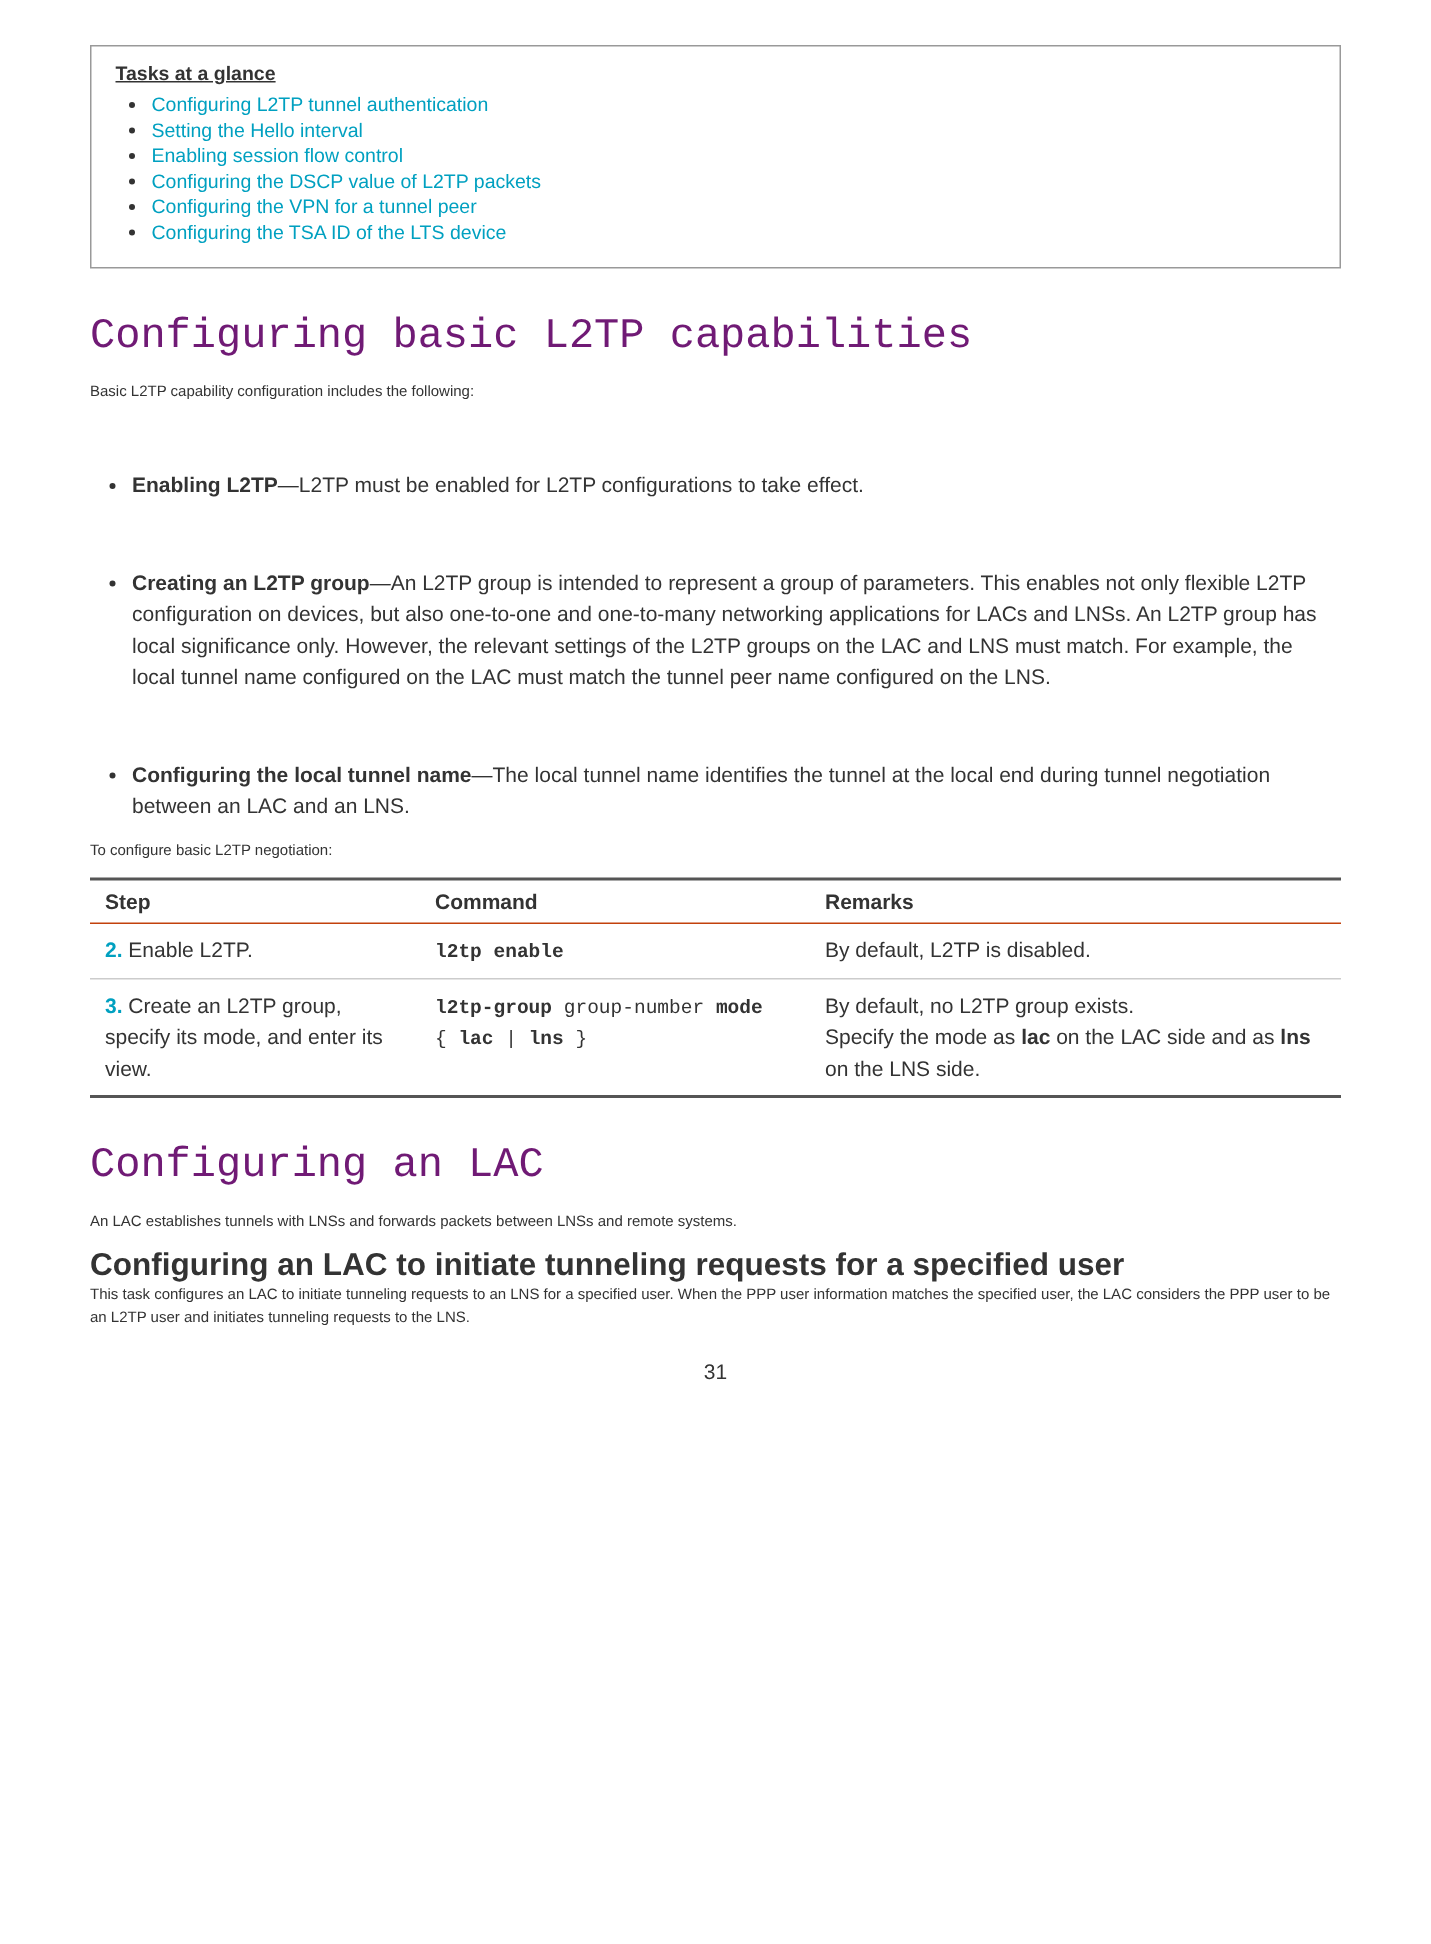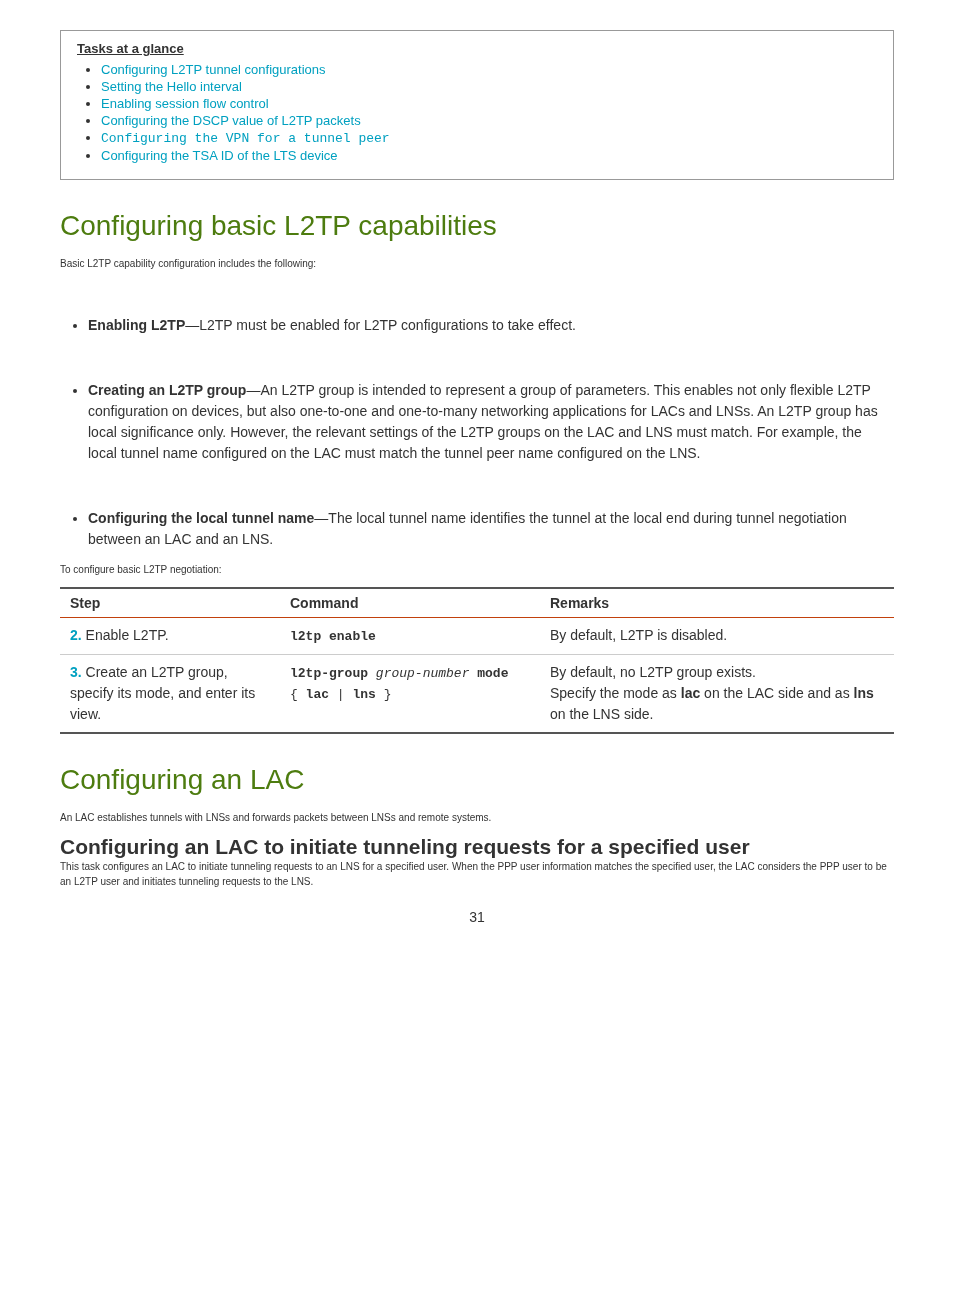--- a/index.html
+++ b/index.html
@@ -48,23 +48,24 @@
     }
     .tasks-box ul li a {
       color: #00a0c0;
       text-decoration: none;
     }
 
     
     h1.section-title {
       font-size: 28px;
       font-weight: normal;
-      color: #4d7c0f;
+      color: #701a75;
       margin-bottom: 14px;
       margin-top: 0;
+      font-family: Liberation Mono, monospace;
     }
 
     
     .body-text {
       font-size: 10px;
       margin-bottom: 10px;
       line-height: 1.5;
     }
 
     
@@ -120,45 +121,44 @@
     }
     .config-table .step-desc {
       min-width: 180px;
     }
     .config-table .cmd {
       font-weight: bold;
       font-family: 'Courier New', Courier, monospace;
       font-size: 13px;
     }
     .config-table .cmd-italic {
-      font-style: italic;
       font-weight: normal;
       font-family: 'Courier New', Courier, monospace;
       font-size: 13px;
     }
 
     
     .page-number {
       text-align: center;
       margin-top: 20px;
       font-size: 14px;
       color: #333;
     }
   </style>
 </head>
 <body>
 
 <div class="tasks-box">
   <div class="tasks-title">Tasks at a glance</div>
   <ul>
-    <li><a href="#" style="color:#00a0c0;text-decoration:none;">Configuring L2TP tunnel configurations</a></li>
+    <li><a href="#" style="color:#00a0c0;text-decoration:none;">Configuring L2TP tunnel authentication</a></li>
     <li><a href="#" style="color:#00a0c0;text-decoration:none;">Setting the Hello interval</a></li>
     <li><a href="#" style="color:#00a0c0;text-decoration:none;">Enabling session flow control</a></li>
     <li><a href="#" style="color:#00a0c0;text-decoration:none;">Configuring the DSCP value of L2TP packets</a></li>
-    <li><a href="#" style="color:#00a0c0;text-decoration:none;font-family:Liberation Mono, monospace;">Configuring the VPN for a tunnel peer</a></li>
+    <li><a href="#" style="color:#00a0c0;text-decoration:none;">Configuring the VPN for a tunnel peer</a></li>
     <li><a href="#" style="color:#00a0c0;text-decoration:none;">Configuring the TSA ID of the LTS device</a></li>
   </ul>
 </div>
 
 <h1 class="section-title">Configuring basic L2TP capabilities</h1>
 
 <p class="body-text">Basic L2TP capability configuration includes the following:</p>
 
 <ul class="body-list">
   <li>

